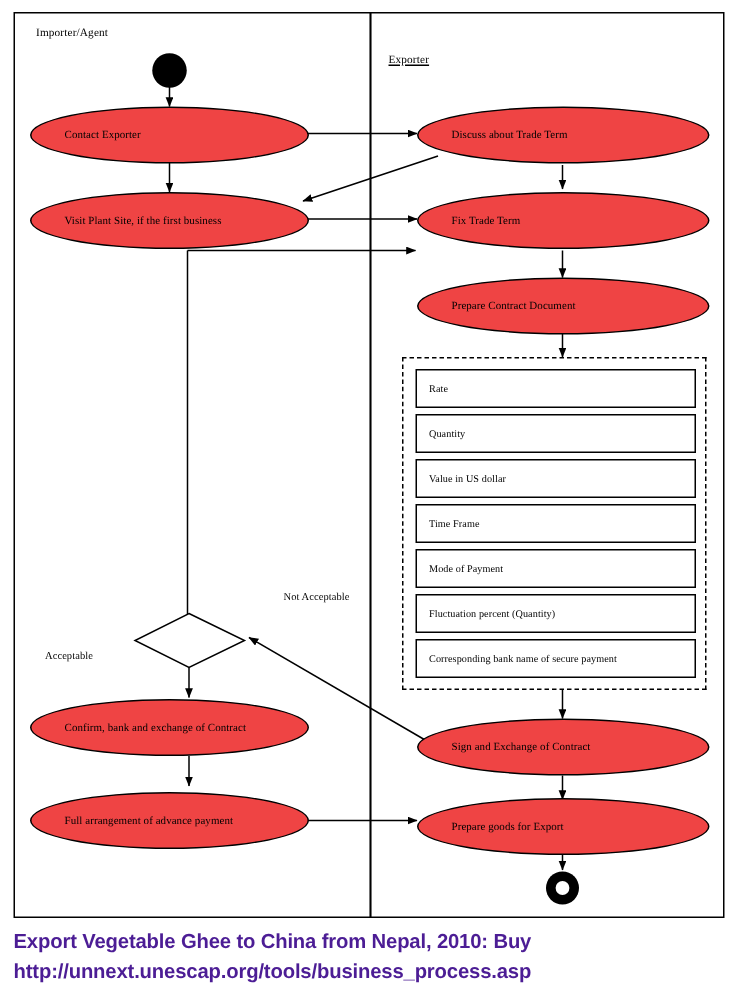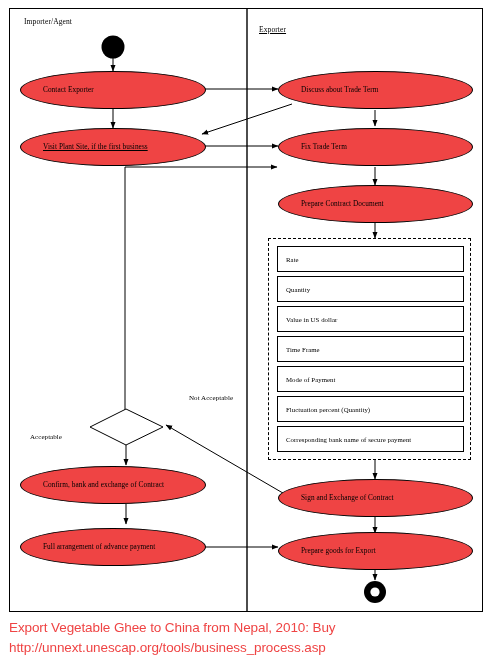--- a/index.html
+++ b/index.html
@@ -40,21 +40,21 @@
   }
   .lane-title {
     position: absolute;
     font-size: 7.5px;
     font-family: "Liberation Serif", "DejaVu Serif", serif;
     color: #000;
     white-space: nowrap;
     letter-spacing: 0.1px;
   }
   #lane-title-left { left: 24px; top: 17px; }
-  #lane-title-right { left: 259px; top: 25px; text-decoration: underline; }
+  #lane-title-right { left: 259px; top: 35px; text-decoration: underline; }
 
   .node {
     position: absolute;
     box-sizing: border-box;
     display: flex;
     align-items: center;
     background: #ef4444;
   }
   .ellipse {
     border: 1px solid #000;
@@ -97,22 +97,23 @@
   #label-acceptable { left: 30px; top: 433px; }
 
   #caption {
     position: absolute;
     left: 9px;
     top: 618px;
     width: 480px;
     font-family: "Liberation Sans", "DejaVu Sans", sans-serif;
     font-size: 13.5px;
     line-height: 1.45;
-    color: #ef4444;
+    color: #4c1d95;
     letter-spacing: -0.1px;
+    font-weight: bold;
   }
   #caption div { white-space: nowrap; }
 </style>
 </head>
 <body>
 
 <div id="page">
 
   <div id="diagram-frame"></div>
 
@@ -166,21 +167,21 @@
     <circle cx="375" cy="592" r="4.6" fill="#fff"></circle>
   </svg>
 
   <div class="lane-title" id="lane-title-left">Importer/Agent</div>
   <div class="lane-title" id="lane-title-right">Exporter</div>
 
   <div class="node ellipse" style="left:20px; top:71px; width:186px; height:38px;">
     <span class="node-label">Contact Exporter</span>
   </div>
 
-  <div class="node ellipse" style="left:20px; top:128px; width:186px; height:38px;text-decoration:underline;">
+  <div class="node ellipse" style="left:20px; top:128px; width:186px; height:38px;">
     <span class="node-label">Visit Plant Site, if the first business</span>
   </div>
 
   <div class="node ellipse" style="left:20px; top:466px; width:186px; height:38px;">
     <span class="node-label">Confirm, bank and exchange of Contract</span>
   </div>
 
   <div class="node ellipse" style="left:20px; top:528px; width:186px; height:38px;">
     <span class="node-label">Full arrangement of advance payment</span>
   </div>

